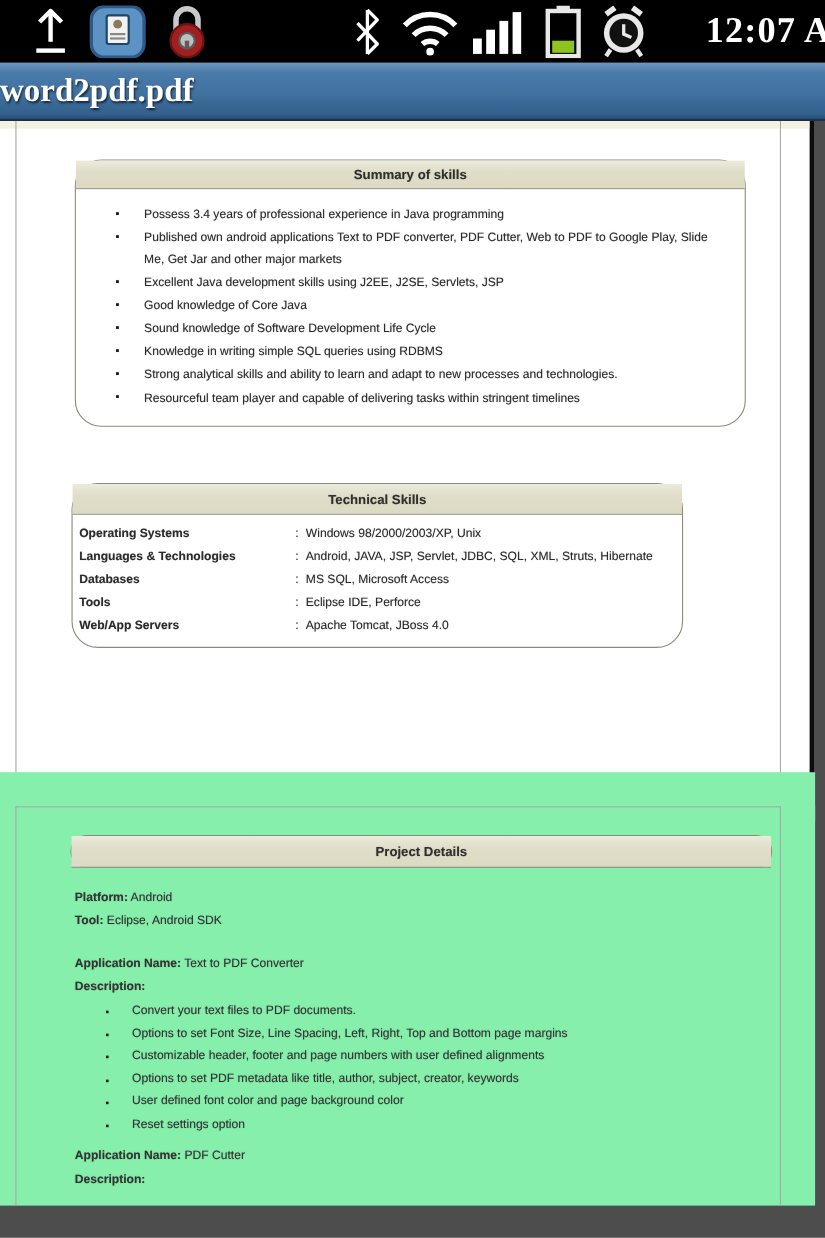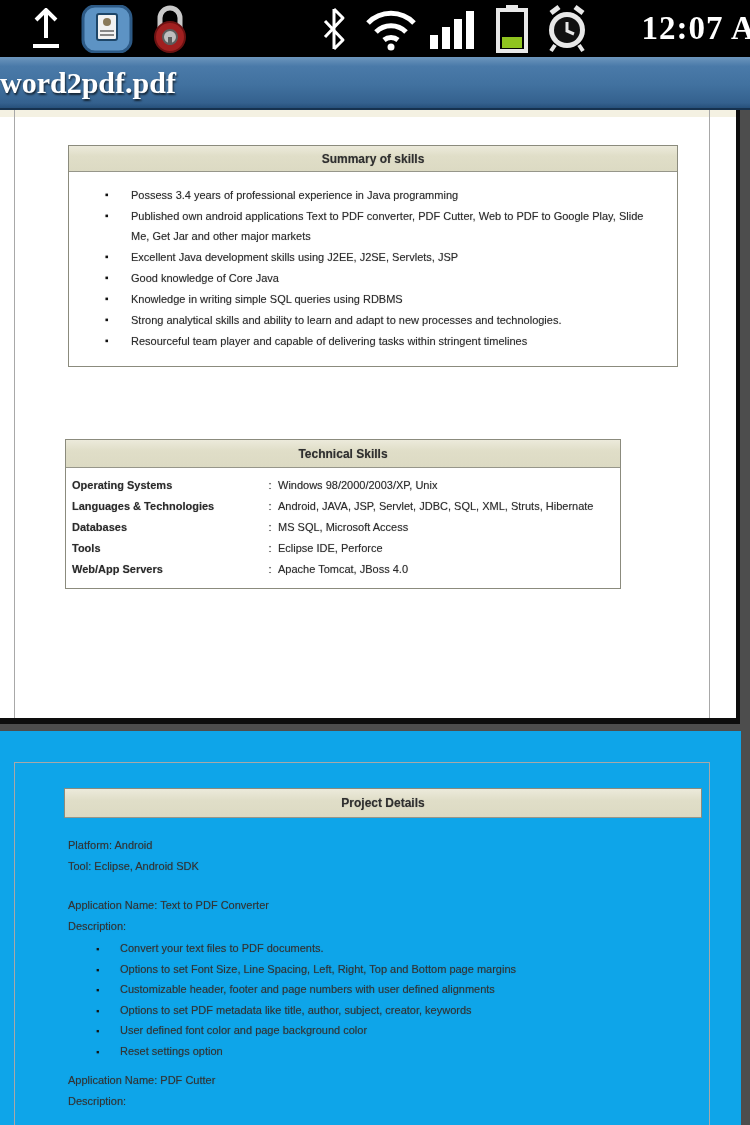--- a/index.html
+++ b/index.html
@@ -15,26 +15,26 @@
   #title-bar{top:57px;left:0;width:750px;height:53px;
              background:linear-gradient(#6d96bd 0%,#4a7aa9 18%,#41719f 55%,#34618e 90%,#27507a 100%);
              border-bottom:2px solid #16324f;box-sizing:border-box;display:flex;align-items:center;}
   #title-bar .title{color:#fff;font-family:"Liberation Serif",serif;font-weight:bold;font-size:30px;
              margin-left:0;text-shadow:1px 2px 2px rgba(0,0,0,.65);}
 
   
   #page1{top:110px;left:0;width:736px;height:608px;background:#fff;
          border-right:4px solid #0d0d0d;border-bottom:6px solid #0d0d0d;overflow:hidden;}
   #page1 .top-tint{left:0;top:0;width:736px;height:7px;background:#f4f1e2;}
-  #page2{top:731px;left:0;width:741px;height:394px;background:#0ea5e9;overflow:hidden;}
+  #page2{top:702px;left:0;width:741px;height:394px;background:#86efac;overflow:hidden;}
   .frame{border:1px solid #a8a8a8;}
   #p1-frame{left:14px;top:-6px;width:694px;height:697px;}
   #p2-frame{left:14px;top:31px;width:694px;height:380px;border-bottom:none;}
 
-  .doc{color:#2b2b2b;font-size:11px;text-shadow:0 0 1px rgba(40,40,40,.4);}
+  .doc{color:#2b2b2b;font-size:11px;text-shadow:0 0 1px rgba(40,40,40,.4);border-radius:24px;}
   .sec-box{border:1px solid #8b8b7d;background:#fff;box-sizing:border-box;}
   .sec-head{background:linear-gradient(#eceadb, #e0dec8 40%, #dcdac3);border-bottom:1px solid #96968a;
             text-align:center;font-weight:bold;font-size:12px;color:#2f2f2f;
             display:flex;align-items:center;justify-content:center;}
 
   
   #summary-box{left:68px;top:35px;width:610px;}
   #summary-box .sec-head{height:25px;}
   #summary-box ul{margin:0;padding:13px 18px 14px 36px;list-style:none;}
   #summary-box li{position:relative;line-height:20px;margin-bottom:1px;padding-left:26px;}
@@ -52,21 +52,21 @@
   
   #url-line{top:732px;left:0;width:741px;height:14px;background:#fff;overflow:hidden;
             font-size:8px;color:#1d1d1d;white-space:nowrap;letter-spacing:.5px;
             filter:blur(.5px);line-height:14px;}
 
   
   #p2-content{left:0;top:0;width:741px;height:394px;filter:blur(.45px);}
   #project-head{left:64px;top:57px;width:638px;height:30px;box-sizing:border-box;}
   #project-body{left:68px;top:104px;width:606px;line-height:21px;color:#333;}
   #project-body p{margin:0;}
-  .b-label{font-weight:normal;text-align:right;}
+  .b-label{font-weight:bold;text-align:right;}
   .gap18{height:18px;}
   .gap9{height:9px;}
   #project-body ul{margin:0;padding:1px 0 0 28px;list-style:none;}
   #project-body li{position:relative;line-height:20.5px;padding-left:24px;}
   #project-body li.blt::before{font-size:9px;top:1px;}
 </style>
 </head>
 <body>
 
 <div id="status-bar" class="abs">
@@ -142,20 +142,21 @@
   <div class="abs top-tint"></div>
   <div id="p1-frame" class="abs frame"></div>
 
   <div id="summary-box" class="abs sec-box doc">
     <div class="sec-head">Summary of skills</div>
     <ul>
       <li class="blt">Possess 3.4 years of professional experience in Java programming</li>
       <li class="blt">Published own android applications Text to PDF converter, PDF Cutter, Web to PDF to Google Play, Slide Me, Get Jar and other major markets</li>
       <li class="blt">Excellent Java development skills using J2EE, J2SE, Servlets, JSP</li>
       <li class="blt">Good knowledge of Core Java</li>
+      <li class="blt">Sound knowledge of Software Development Life Cycle</li>
       <li class="blt">Knowledge in writing simple SQL queries using RDBMS</li>
       <li class="blt">Strong analytical skills and ability to learn and adapt to new processes and technologies.</li>
       <li class="blt">Resourceful team player and capable of delivering tasks within stringent timelines</li>
     </ul>
   </div>
 
   <div id="tech-box" class="abs sec-box doc">
     <div class="sec-head">Technical Skills</div>
     <div id="tech-rows">
       <div class="t-row">

